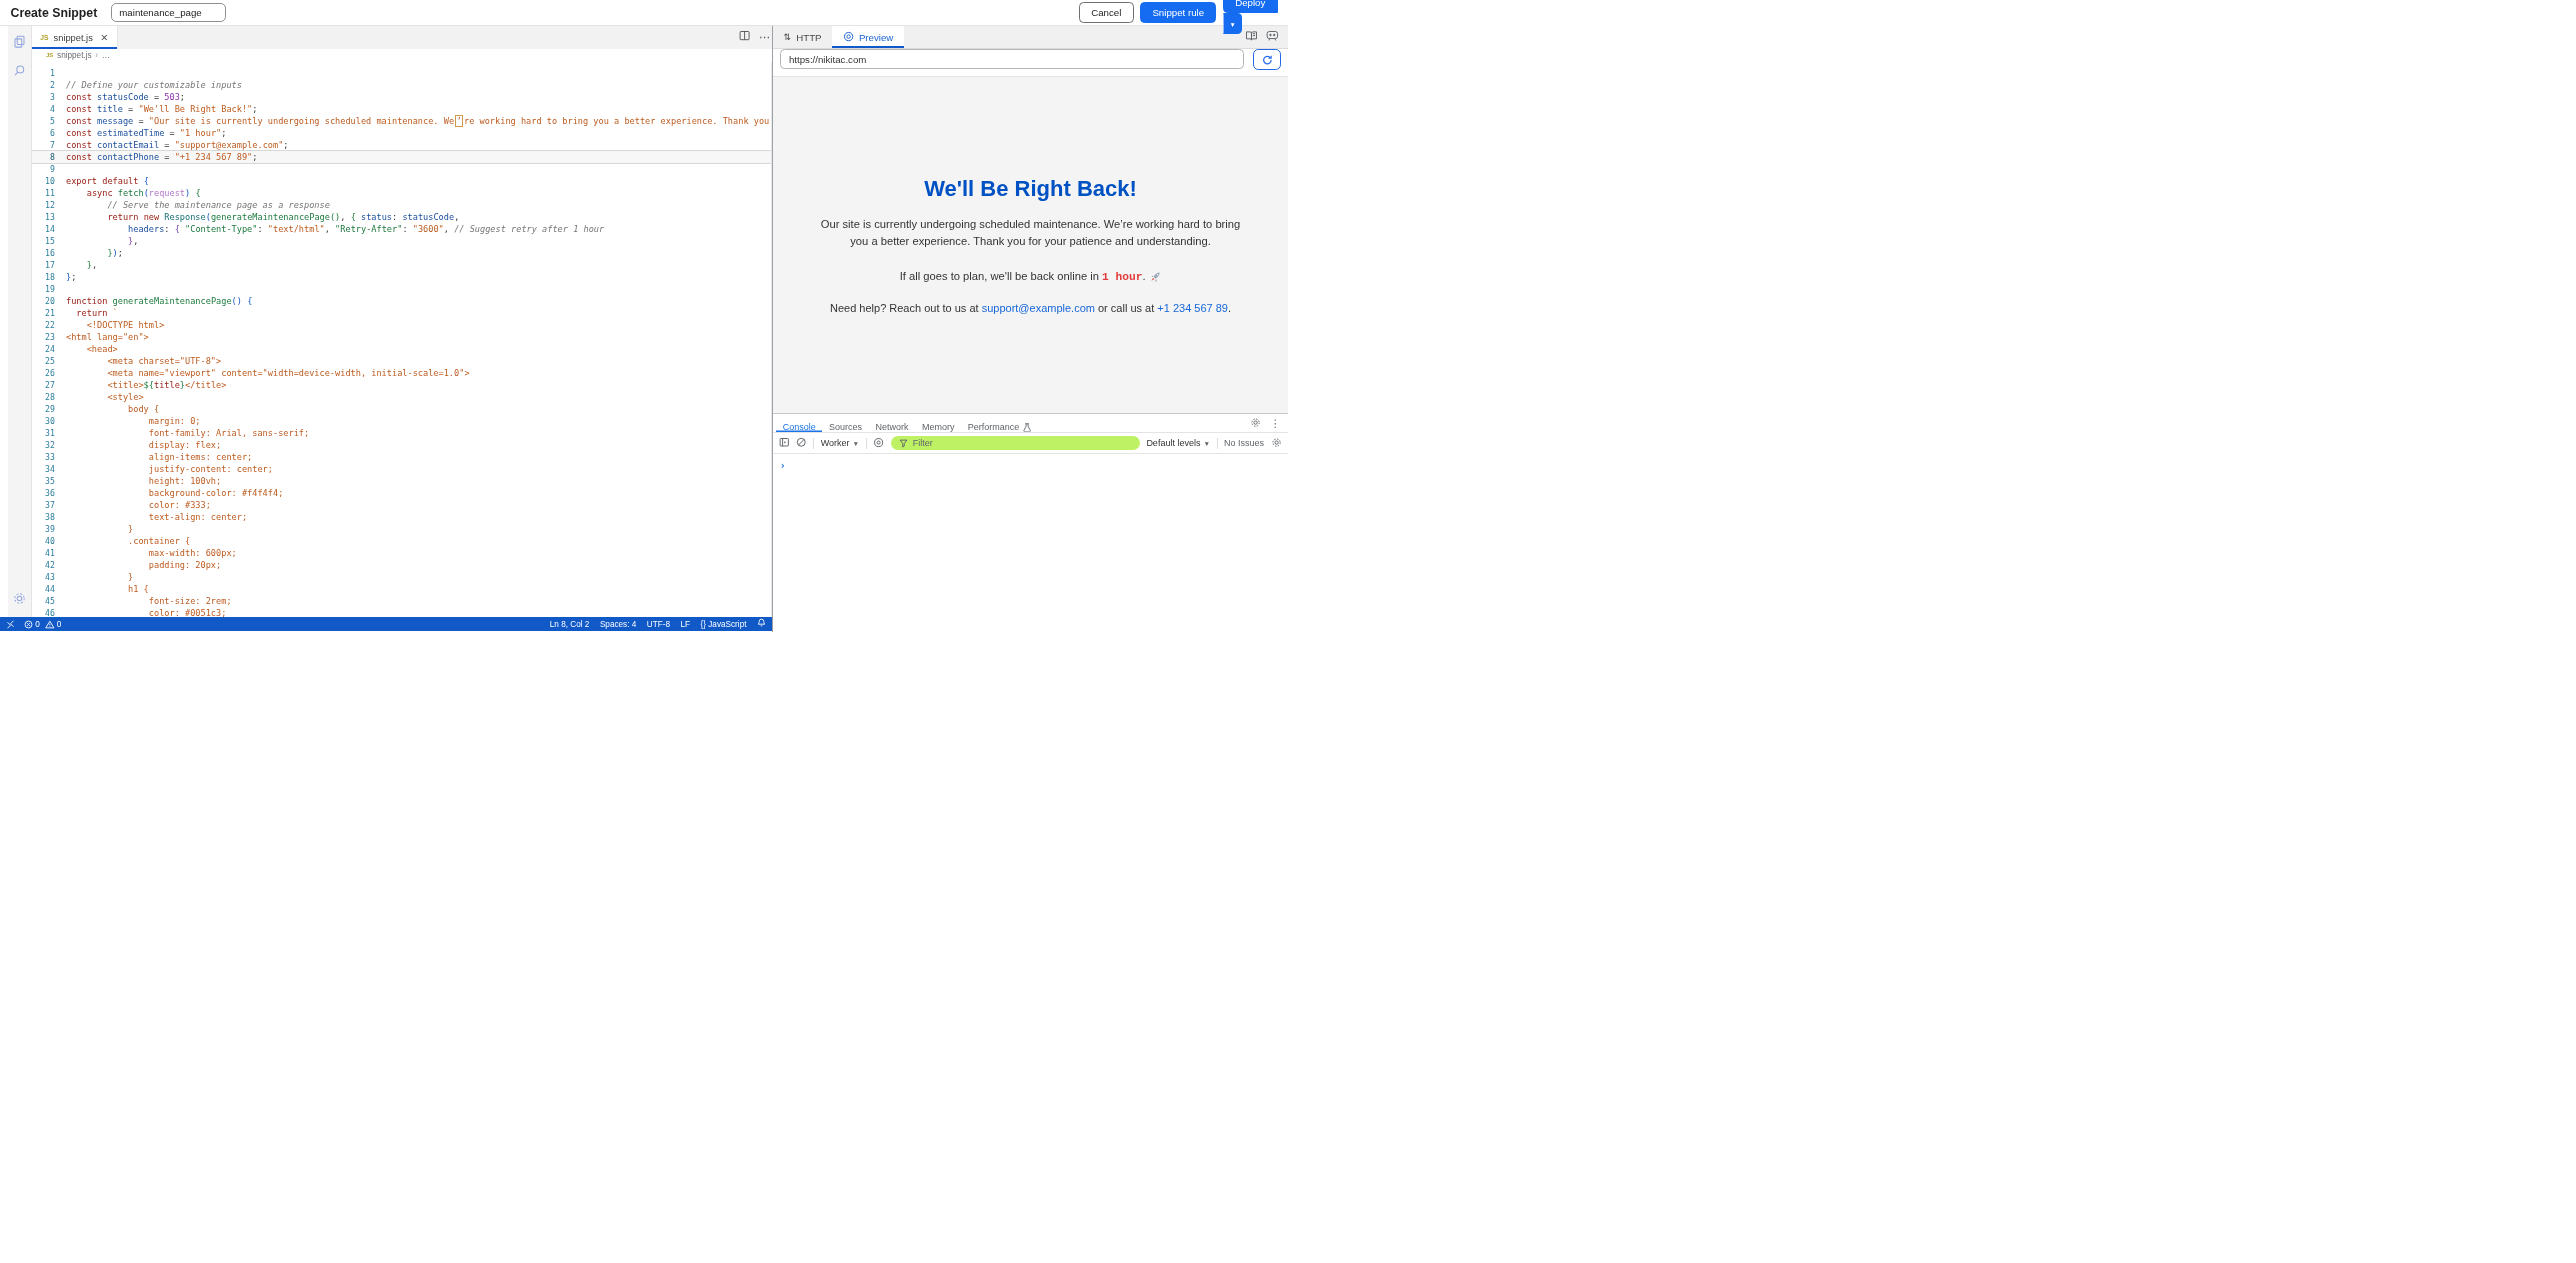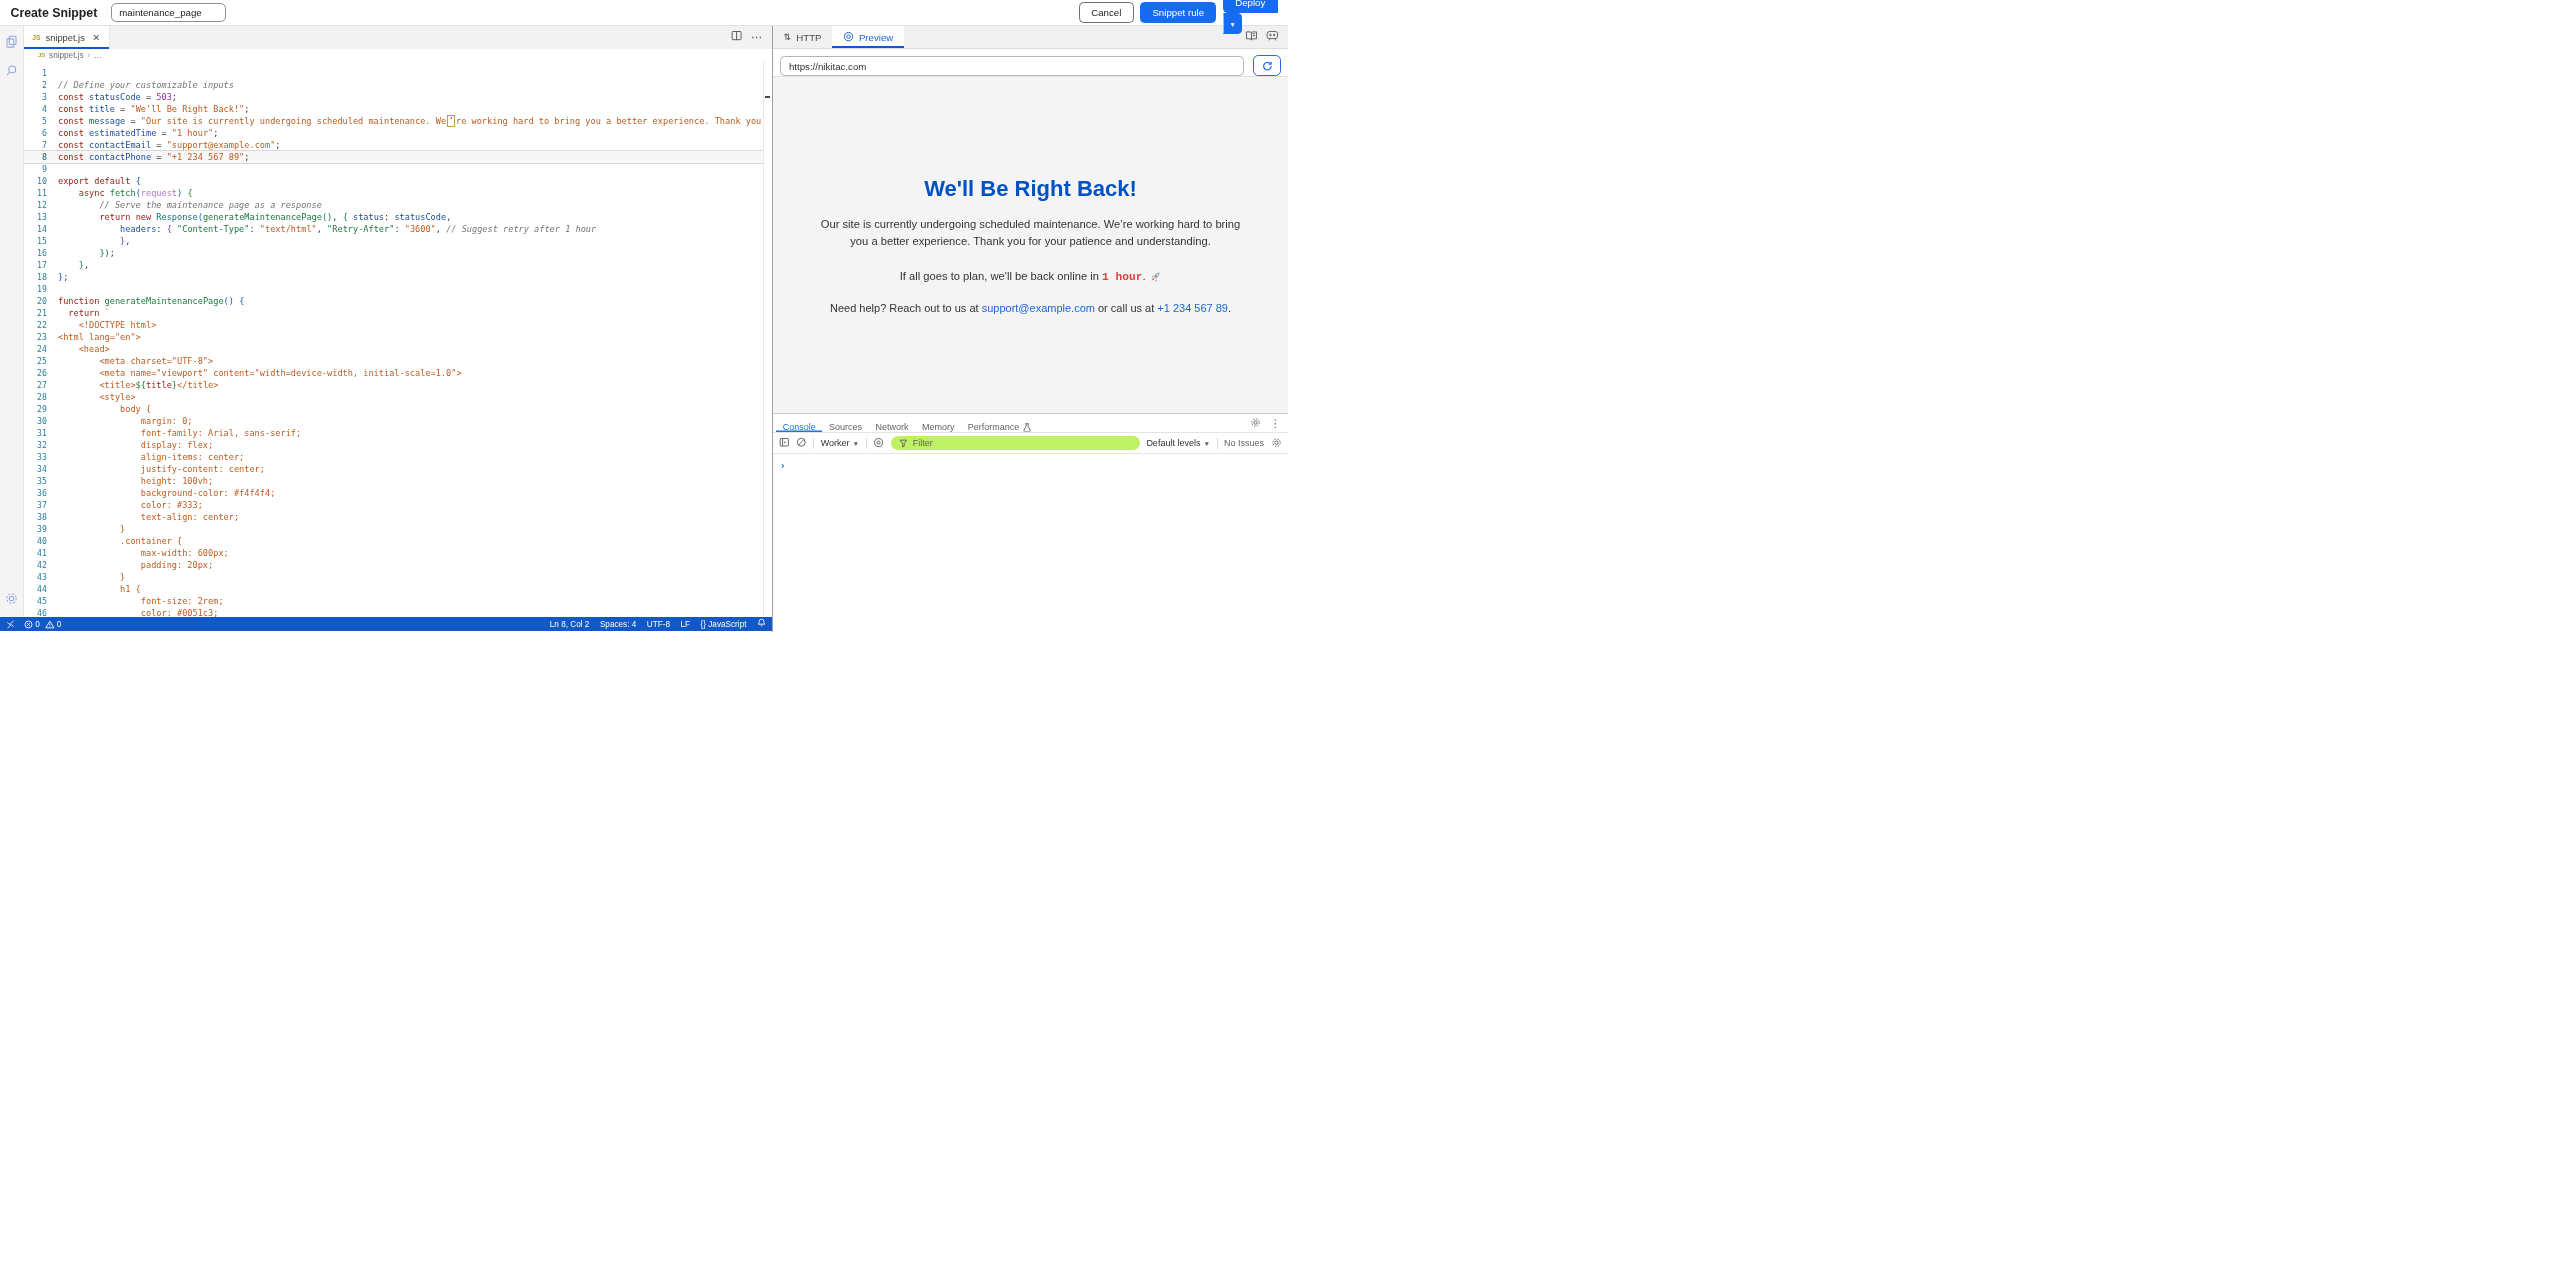--- a/index.html
+++ b/index.html
@@ -17,21 +17,21 @@
   .btn { height:21px; border-radius:4.5px; font-size:9.7px; padding:0 11.2px; cursor:pointer;
          font-family:"Liberation Sans",sans-serif; }
   .btn.ghost { background:#fff; border:0.7px solid #6e6e6e; color:#222; }
   .btn.primary { background:#166cf0; border:0.7px solid #166cf0; color:#fff; }
   .split-btn { display:flex;flex-direction:column; }
   .split-btn .deploy { border-radius:4.5px 0 0 4.5px; }
   .split-btn .caret { border-radius:0 4.5px 4.5px 0; border-left:0.7px solid rgba(255,255,255,.55); width:19.4px; padding:0; }
   .caret-glyph { font-size:7.5px; }
 
   
-  .left-pane { position:absolute; left:0; top:26px; width:772px; height:591px; display:flex; }
+  .left-pane { position:absolute; left:8px; top:26px; width:772px; height:591px; display:flex; }
   .activity-bar { width:24px; background:#f4f4f4; border-right:0.7px solid #e3e3e3; display:flex;
                   flex-direction:column; align-items:center; padding-top:7.5px; gap:12px; }
   .ab-icon { width:16.4px; height:16.4px; display:flex; align-items:center; justify-content:center; }
   .ab-icon svg { stroke:#93a7de; fill:none; stroke-width:1.4; }
   .ab-spacer { flex:1; }
   .ab-bottom { margin-bottom:10.5px; }
 
   .editor { flex:1; display:flex; flex-direction:column; overflow:hidden; background:#fff; }
   .tabbar { height:23px; background:#f2f2f2; display:flex; align-items:stretch; flex:none; }
   .etab { display:flex; align-items:center; gap:5.2px; background:#fff; padding:0 8.2px; font-size:9.3px;
@@ -74,21 +74,21 @@
                 border-left:0.7px solid #9aa0a6; background:#fff; display:flex; flex-direction:column; }
   .ptabbar { height:23px; background:#f0f0f0; border-bottom:0.7px solid #dcdcdc; display:flex; align-items:stretch; flex:none; }
   .ptab { display:flex; align-items:center; gap:5.2px; padding:0 10.5px; font-size:9.7px; color:#474747; cursor:pointer; }
   .ptab svg { stroke:#474747; fill:none; stroke-width:1.3; }
   .ptab .updown { font-size:9px; color:#474747; }
   .ptab.active { background:#fff; color:#1a63d2; box-shadow:inset 0 -1.9px 0 #1159cb; }
   .ptab.active svg { stroke:#1a63d2; }
   .ptab-actions { margin-left:auto; display:flex; align-items:center; gap:9px; padding-right:9px; }
   .ptab-actions svg { stroke:#5f6368; fill:none; stroke-width:1.3; }
 
-  .urlrow { height:28px; background:#fff; display:flex; align-items:flex-end; gap:9px; padding:0 6.7px;
+  .urlrow { height:28px; background:#fff; display:flex; align-items:flex-start; gap:9px; padding:0 6.7px;
             border-bottom:0.7px solid #e3e3e3; flex:none; }
   .url-input { flex:1; height:20px; border:0.7px solid #b5b5b5; border-radius:4.5px; padding:0 8.2px;
                font-size:9.7px; color:#333; font-family:"Liberation Sans",sans-serif; }
   .refresh { width:28px; height:21px; background:#fff; border:1.1px solid #2468e8; border-radius:5.2px;
              display:flex; align-items:center; justify-content:center; cursor:pointer; flex:none; }
   .refresh svg { stroke:#2468e8; fill:none; stroke-width:1.6; }
 
   .viewport { height:336px; background:#f4f4f4; display:flex; align-items:center; justify-content:center; flex:none; }
   .pv-container { max-width:455px; text-align:center; padding:0 7.5px; }
   .pv-h1 { font-size:22px; font-weight:bold; color:#0051c3; margin-bottom:14px; }

